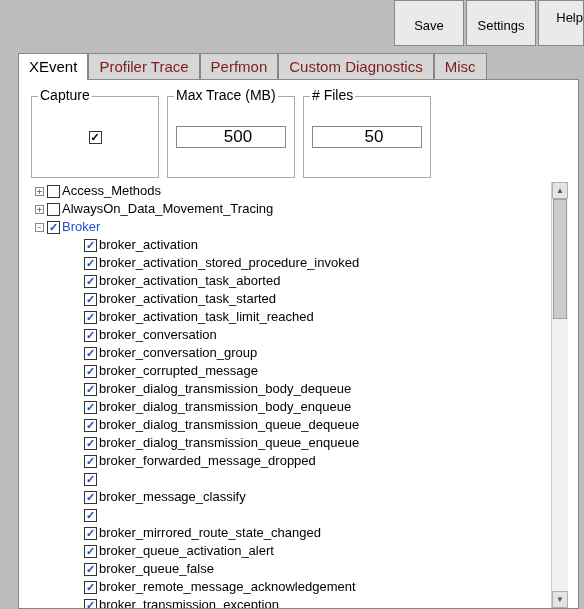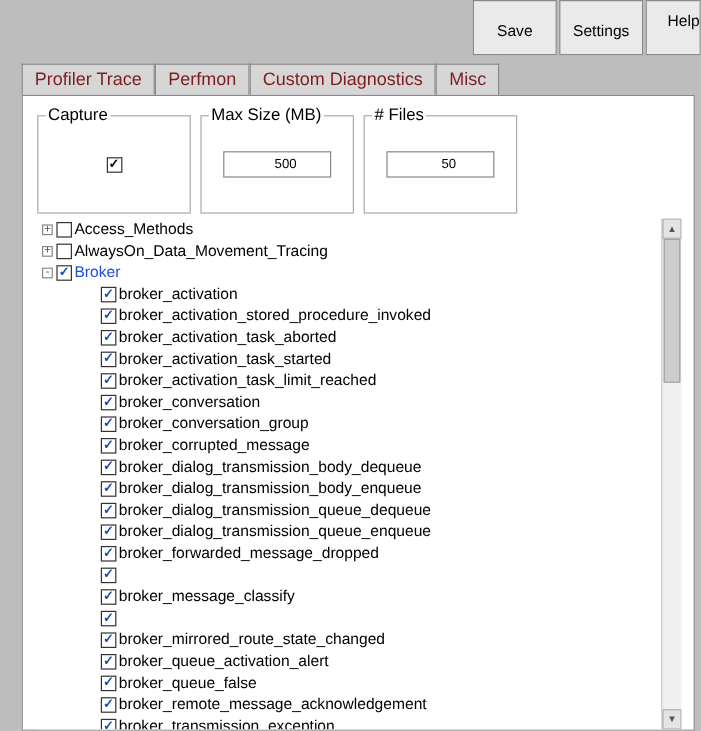--- a/index.html
+++ b/index.html
@@ -92,25 +92,25 @@
     padding: 0 2px;
     font-size: 14px;
   }
   .gbox .body {
     width: 100%; height: 100%;
     display: flex;
     align-items: center;
     justify-content: center;
   }
   .gbox input[type=text] {
-    width: 90px;
+    width: 110px;
     height: 22px;
     text-align: center;
     border: 1px solid #888;
-    font-size: 11px;
+    font-size: 17px;
     padding-left: 16px;
   }
   .cb-square {
     width: 13px; height: 13px;
     border: 1px solid #333;
     display: inline-flex;
     align-items: center;
     justify-content: center;
     background: #fff;
   }
@@ -202,37 +202,38 @@
   </div>
   <div class="toolbar-btn">
     <span>Settings</span>
   </div>
   <div class="toolbar-btn cut-right">
     <span>Help</span>
   </div>
 </div>
 
 <div class="tab-strip">
+  <div class="tab active">XEvent</div>
   <div class="tab">Profiler Trace</div>
   <div class="tab">Perfmon</div>
   <div class="tab">Custom Diagnostics</div>
   <div class="tab">Misc</div>
 </div>
 
 <div class="tab-page">
 
   <div class="groups">
     <div class="gbox">
       <div class="legend">Capture</div>
       <div class="body">
         <span class="cb-square checked"></span>
       </div>
     </div>
     <div class="gbox">
-      <div class="legend">Max Size (MB)</div>
+      <div class="legend">Max Trace (MB)</div>
       <div class="body">
         <input type="text" value="500" style="">
       </div>
     </div>
     <div class="gbox">
       <div class="legend"># Files</div>
       <div class="body">
         <input type="text" value="50" style="">
       </div>
     </div>

